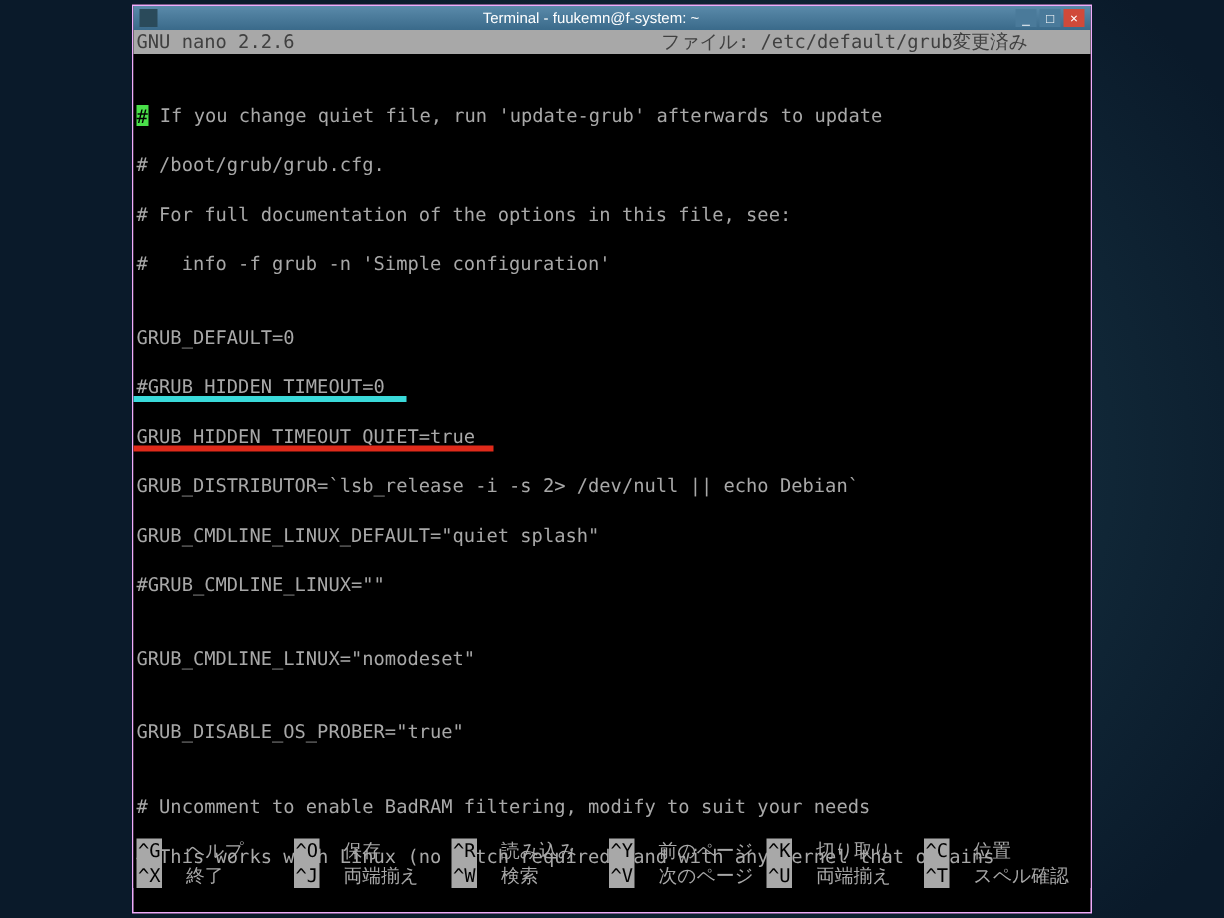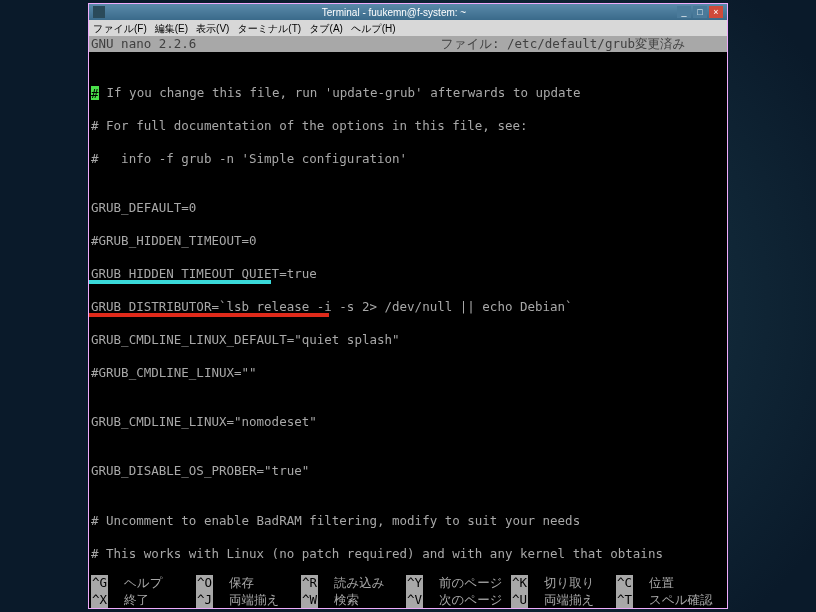--- a/index.html
+++ b/index.html
@@ -145,36 +145,29 @@
 <div class="window">
   <div class="titlebar">
     <div class="titlebar-icon"></div>
     <div class="titlebar-title">Terminal - fuukemn@f-system: ~</div>
     <div class="titlebar-btns">
       <div class="titlebar-btn">_</div>
       <div class="titlebar-btn">□</div>
       <div class="titlebar-btn close">×</div>
     </div>
   </div>
-  <div class="menubar">
-    <span class="menubar-item">ファイル(F)</span>
-    <span class="menubar-item">編集(E)</span>
-    <span class="menubar-item">表示(V)</span>
-    <span class="menubar-item">ターミナル(T)</span>
-    <span class="menubar-item">タブ(A)</span>
-    <span class="menubar-item">ヘルプ(H)</span>
-  </div>
   <div class="terminal">
     <div class="nano-header">
       <span class="left">GNU nano 2.2.6</span>
       <span class="center">ファイル: /etc/default/grub</span>
       <span class="right">変更済み</span>
     </div>
     <div class="editor">
-<div> </div><div><span class="cursor-block">#</span><span> If you change this file, run 'update-grub' afterwards to update</span></div>
+<div> </div><div><span class="cursor-block">#</span><span> If you change quiet file, run 'update-grub' afterwards to update</span></div>
+<div># /boot/grub/grub.cfg.</div>
 <div># For full documentation of the options in this file, see:</div>
 <div>#   info -f grub -n 'Simple configuration'</div>
 <div></div>
 <div>GRUB_DEFAULT=0</div>
 <div>#GRUB_HIDDEN_TIMEOUT=0</div>
 <div>GRUB_HIDDEN_TIMEOUT_QUIET=true</div>
 <div>GRUB_DISTRIBUTOR=`lsb_release -i -s 2&gt; /dev/null || echo Debian`</div>
 <div>GRUB_CMDLINE_LINUX_DEFAULT="quiet splash"</div>
 <div>#GRUB_CMDLINE_LINUX=""</div>
 <div></div>

